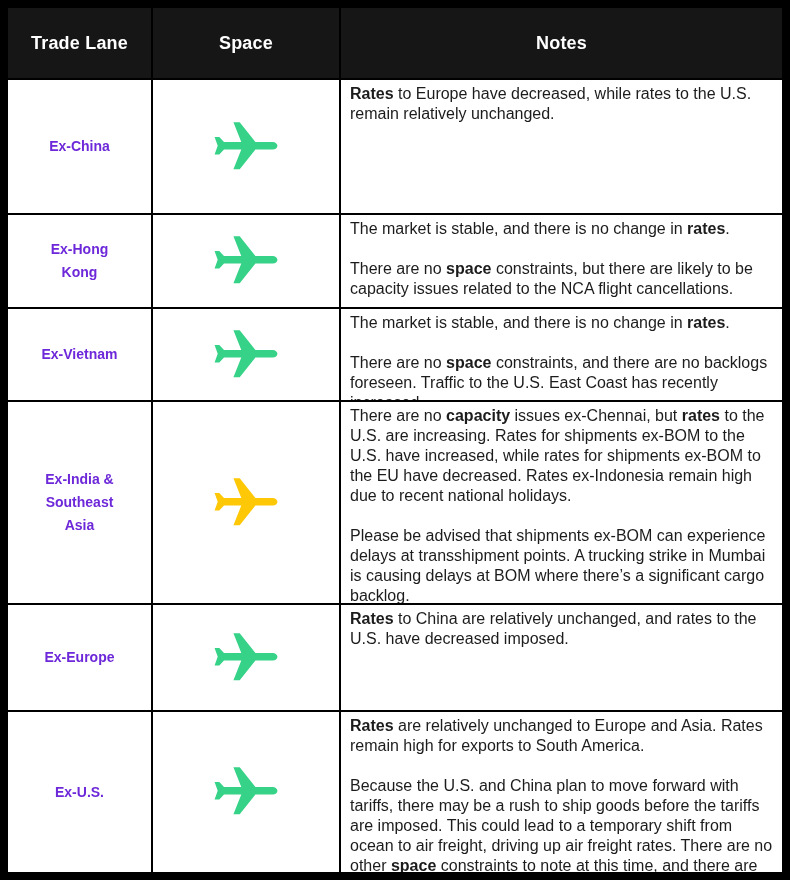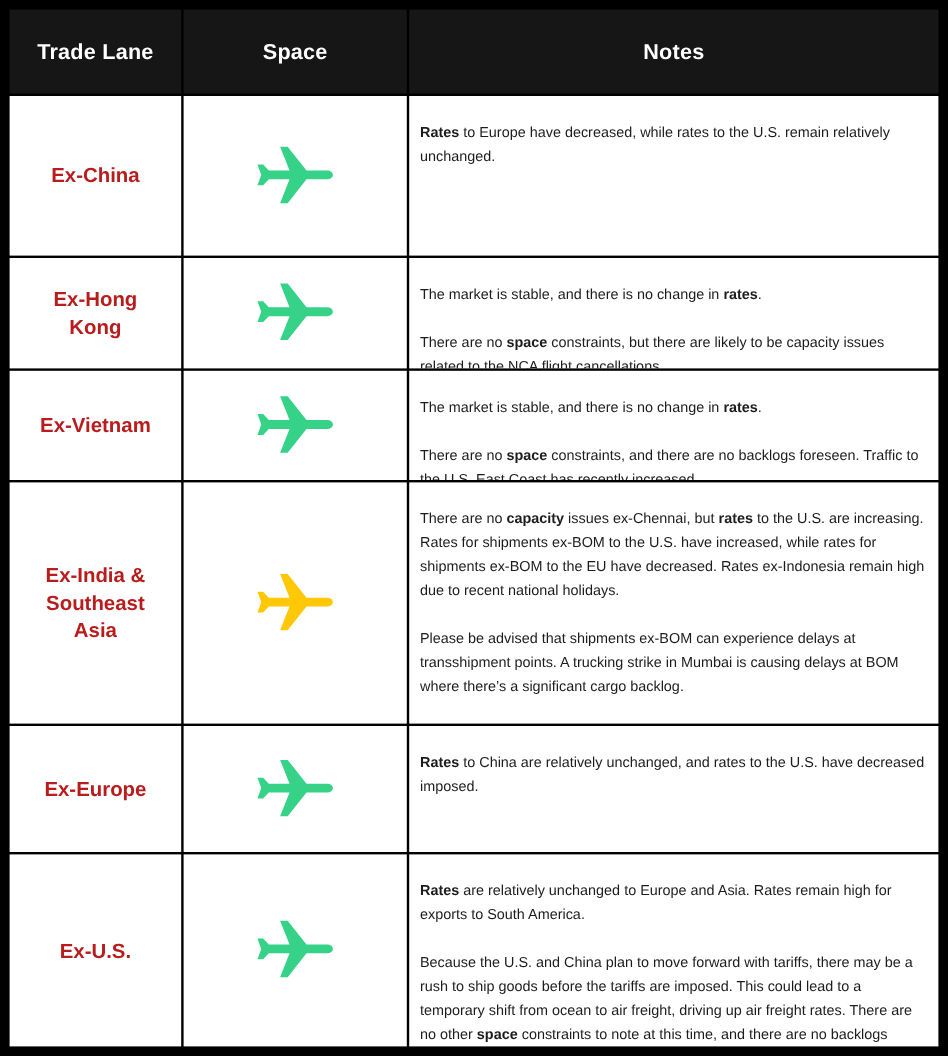--- a/index.html
+++ b/index.html
@@ -51,33 +51,33 @@
   .cell{
     background:var(--cell-bg);
     overflow:hidden;
   }
   .lane-cell{
     display:flex;
     align-items:center;
     justify-content:center;
     text-align:center;
     font-weight:bold;
-    font-size:17px;
+    font-size:14px;
     line-height:23px;
-    color:#b91c1c;
+    color:#6d28d9;
     padding:0 25px;
   }
   .space-cell{
     display:flex;
     align-items:center;
     justify-content:center;
   }
   .notes-cell{
-    padding:20px 9px;
-    font-size:12px;
+    padding:4px 9px;
+    font-size:16px;
     line-height:20px;
     color:var(--body-text);
   }
   .notes-cell p{margin:0 0 20px 0;}
   .notes-cell p:last-child{margin-bottom:0;}
   .notes-cell b{font-weight:700;}
   .plane-icon{display:block;}
 </style>
 </head>
 <body>

